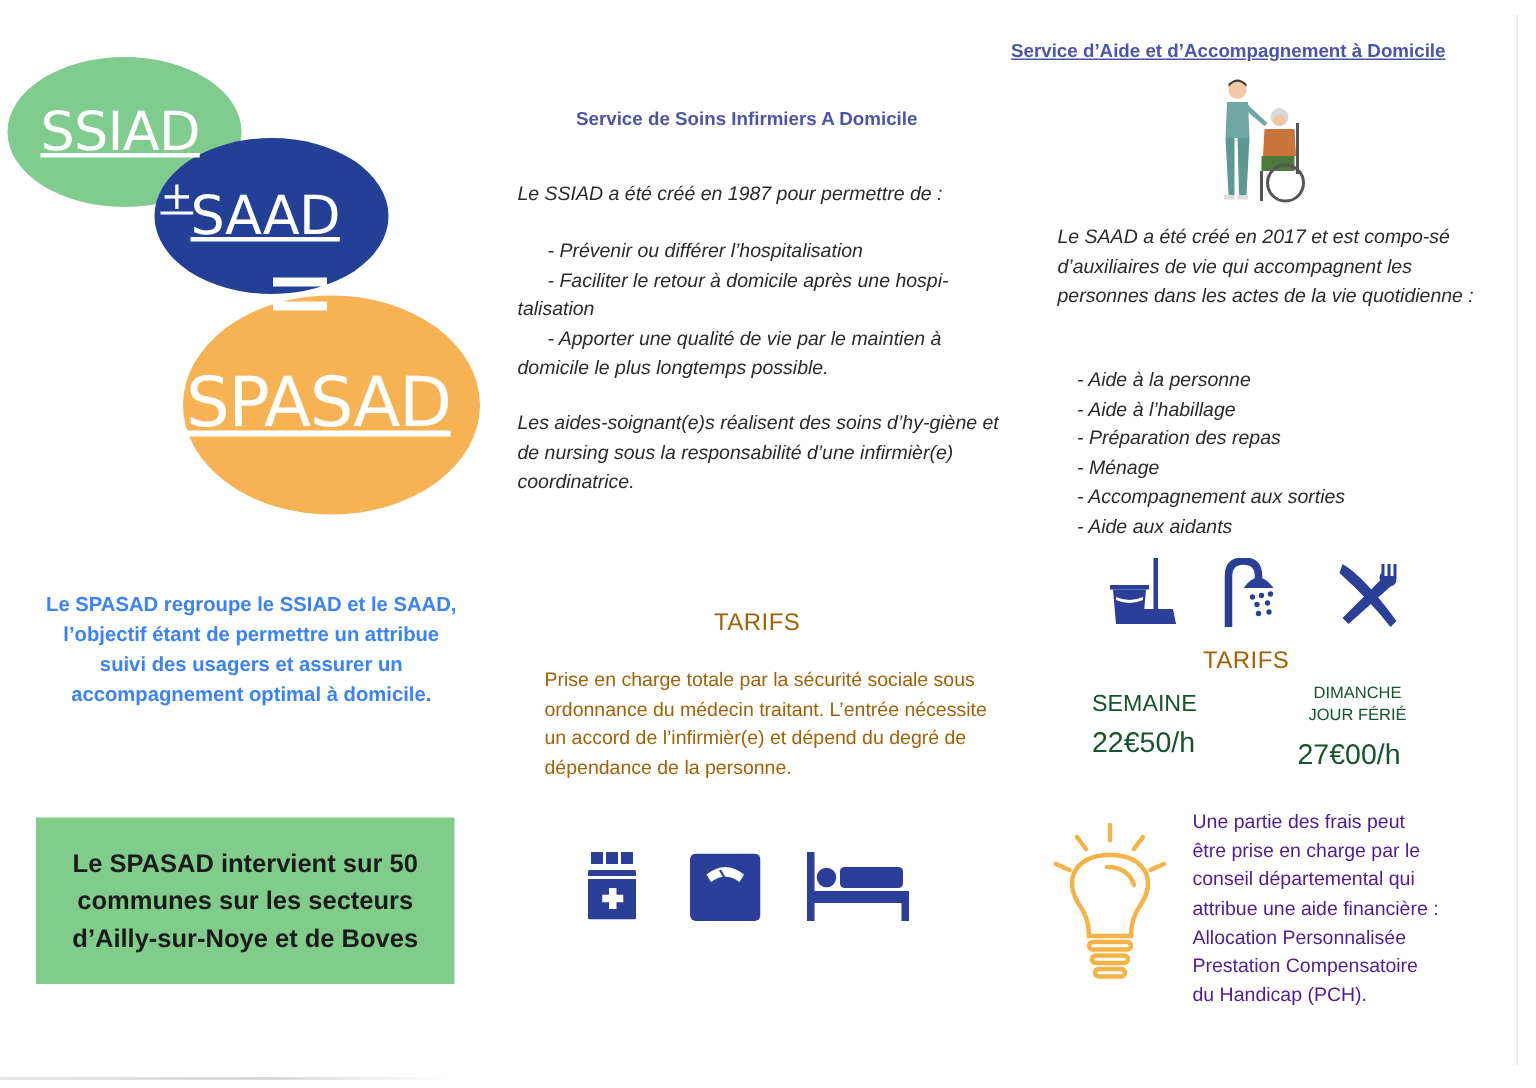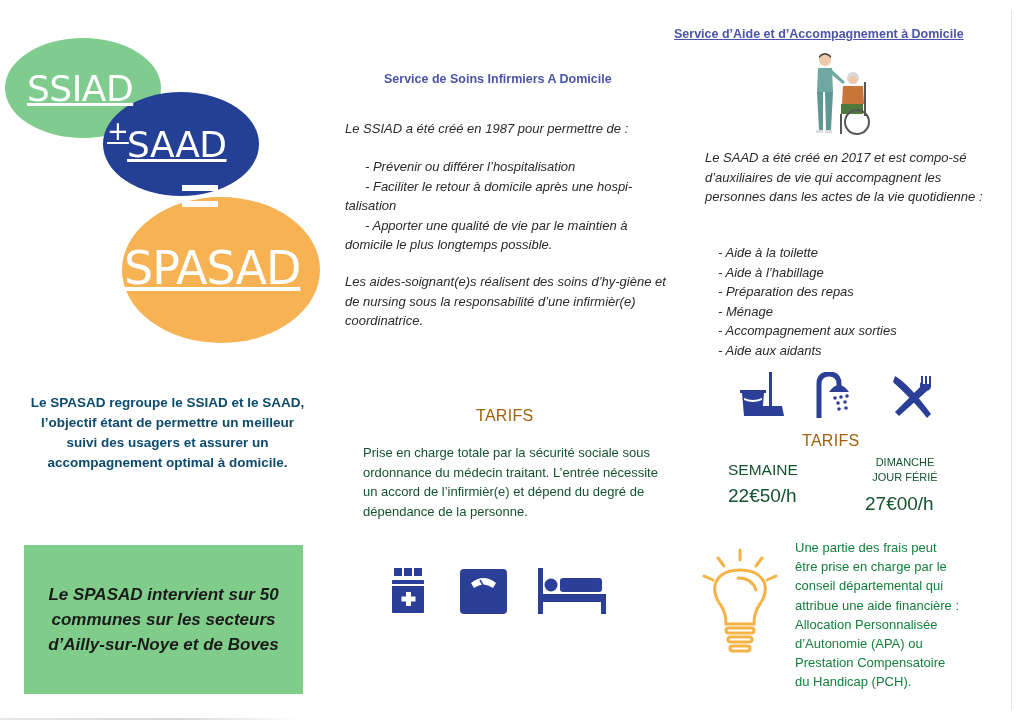--- a/index.html
+++ b/index.html
@@ -19,41 +19,41 @@
   .e-orange{ left: 122px; top: 197px; width: 198px; height: 146px; background: #f7b253; }
   .logo-txt { position: absolute; color: #ffffff; font-family: "DejaVu Sans", sans-serif; line-height: 1; white-space: nowrap; text-decoration: underline; }
   .t-ssiad { left: 27px; top: 71px; font-size: 36px; letter-spacing: -0.5px; }
   .t-plus { left: 107px; top: 118px; font-size: 26px; }
   .t-saad { left: 127px; top: 127px; font-size: 36px; letter-spacing: -0.5px; }
   .t-eq1 { left: 182px; top: 185px; width: 36px; height: 6px; background: #ffffff; }
   .t-eq2 { left: 182px; top: 201px; width: 36px; height: 6px; background: #ffffff; }
   .t-spasad { left: 124px; top: 245px; font-size: 46px; letter-spacing: -1px; }
 
   
-  .summary { left: 15px; top: 393px; width: 305px; text-align: center; font-weight: bold; font-size: 13.5px; line-height: 20px; color: #0c4a6e; }
-  .green-box { left: 24px; top: 545px; width: 279px; height: 149px; background: #80cc8a; display: flex; align-items: center; justify-content: center; text-align: center; font-style: italic; }
+  .summary { left: 15px; top: 393px; width: 305px; text-align: center; font-weight: bold; font-size: 13.5px; line-height: 20px; color: #3b82f6; }
+  .green-box { left: 24px; top: 545px; width: 279px; height: 111px; background: #80cc8a; display: flex; align-items: center; justify-content: center; text-align: center; }
   .green-box span { font-weight: bold; font-size: 17px; line-height: 25px; color: #1b1b1b; }
 
   
   .sec-title { font-weight: bold; font-size: 12.5px; color: #4b55a8; white-space: nowrap; }
   .title-ssiad { left: 384px; top: 24px; margin-top: 48px; }
   .title-saad { left: 674px; top: 27px; text-decoration: underline; }
 
   
   .body { font-size: 13px; line-height: 19.5px; color: #2a2a2a; font-style: italic; }
   .ssiad-intro { left: 345px; top: 119px; width: 330px; }
   .ssiad-list { left: 345px; top: 157px; width: 330px; }
   .ssiad-list .item { text-indent: 20px; }
   .ssiad-staff { left: 345px; top: 272px; width: 330px; }
 
   .tarifs { font-weight: normal; font-size: 16px; color: #a16207; letter-spacing: 0.3px; }
   .tarifs-ssiad { left: 476px; top: 407px; }
   .tarifs-saad { left: 802px; top: 432px; }
 
-  .ssiad-tarif-text { left: 363px; top: 443px; width: 300px; font-size: 13px; line-height: 19.5px; color: #14532d; }
+  .ssiad-tarif-text { left: 363px; top: 443px; width: 300px; font-size: 13px; line-height: 19.5px; color: #a16207; }
 
   
   .icon { position: absolute; }
   .ic-medic { left: 392px; top: 568px; width: 32px; height: 45px; }
   .ic-scale { left: 460px; top: 569px; width: 47px; height: 45px; }
   .ic-bed   { left: 538px; top: 568px; width: 68px; height: 46px; }
 
   .saad-intro { left: 705px; top: 148px; width: 290px; }
   .saad-list { left: 718px; top: 243px; width: 280px; }
 
@@ -61,21 +61,21 @@
   .ic-shower { left: 815px; top: 372px; width: 44px; height: 46px; }
   .ic-cutlery { left: 891px; top: 374px; width: 46px; height: 44px; }
 
   .price-lbl { color: #14532d; font-size: 15px; white-space: nowrap; }
   .semaine-lbl { left: 728px; top: 461px; font-size: 15.5px; }
   .semaine-val { left: 728px; top: 485px; font-size: 19px; }
   .dim-lbl { left: 867px; top: 455px; width: 76px; text-align: center; font-size: 11px; line-height: 15px; }
   .dim-val { left: 865px; top: 493px; font-size: 19px; }
 
   .ic-bulb { left: 700px; top: 548px; width: 80px; height: 110px; }
-  .saad-aid { left: 795px; top: 538px; width: 200px; font-size: 13px; line-height: 19.2px; color: #15803d; }
+  .saad-aid { left: 795px; top: 538px; width: 200px; font-size: 13px; line-height: 19.2px; color: #4c1d95; }
 
   .illus { left: 811px; top: 52px; width: 62px; height: 88px; }
 </style>
 </head>
 <body>
 
 <div class="abs edge-v"></div>
 <div class="abs edge-h"></div>
 
 <div>
@@ -85,21 +85,21 @@
   <div class="logo-txt t-ssiad">SSIAD</div>
   <div class="logo-txt t-plus">+</div>
   <div class="logo-txt t-saad">SAAD</div>
   <div class="abs t-eq1"></div>
   <div class="abs t-eq2"></div>
   <div class="logo-txt t-spasad">SPASAD</div>
 </div>
 
 <div class="abs summary">
   <div>Le SPASAD regroupe le SSIAD et le SAAD,</div>
-  <div>l’objectif étant de permettre un meilleur</div>
+  <div>l’objectif étant de permettre un attribue</div>
   <div>suivi des usagers et assurer un</div>
   <div>accompagnement optimal à domicile.</div>
 </div>
 
 <div class="abs green-box">
   <span>
     <div>Le SPASAD intervient sur 50</div>
     <div>communes sur les secteurs</div>
     <div>d’Ailly-sur-Noye et de Boves</div>
   </span>
@@ -158,21 +158,21 @@
   <path d="M32 34 L52 34 L53 52 L31 52 Z" fill="#c8753a"></path>
   <path d="M30 52 L52 52 L52 62 L30 62 Z" fill="#4d7a3c"></path>
 
   <circle cx="46" cy="70" r="12" fill="none" stroke="#555" stroke-width="2"></circle>
   <line x1="30" y1="62" x2="30" y2="82" stroke="#555" stroke-width="2"></line>
   <line x1="54" y1="30" x2="54" y2="64" stroke="#555" stroke-width="2"></line>
 </svg>
 
 <div class="abs body saad-intro">Le SAAD a été créé en 2017 et est compo-sé d’auxiliaires de vie qui accompagnent les personnes dans les actes de la vie quotidienne :</div>
 <div class="abs body saad-list">
-  <div>- Aide à la toilette</div>
+  <div>- Aide à la personne</div>
   <div>- Aide à l’habillage</div>
   <div>- Préparation des repas</div>
   <div>- Ménage</div>
   <div>- Accompagnement aux sorties</div>
   <div>- Aide aux aidants</div>
 </div>
 
 <svg class="icon ic-clean" viewBox="0 0 46 46">
   <rect x="31" y="0" width="3" height="36" fill="#2b3f99"></rect>
   <path d="M2 18 L28 18 L28 21 L2 21 Z" fill="#2b3f99"></path>
@@ -218,16 +218,15 @@
   <rect x="28" y="89" width="24" height="5" rx="2.5"></rect>
   <rect x="30" y="98" width="20" height="5" rx="2.5"></rect>
 </svg>
 
 <div class="abs saad-aid">
   <div>Une partie des frais peut</div>
   <div>être prise en charge par le</div>
   <div>conseil départemental qui</div>
   <div>attribue une aide financière :</div>
   <div>Allocation Personnalisée</div>
-  <div>d’Autonomie (APA) ou</div>
   <div>Prestation Compensatoire</div>
   <div>du Handicap (PCH).</div>
 </div>
 
 </body></html>

